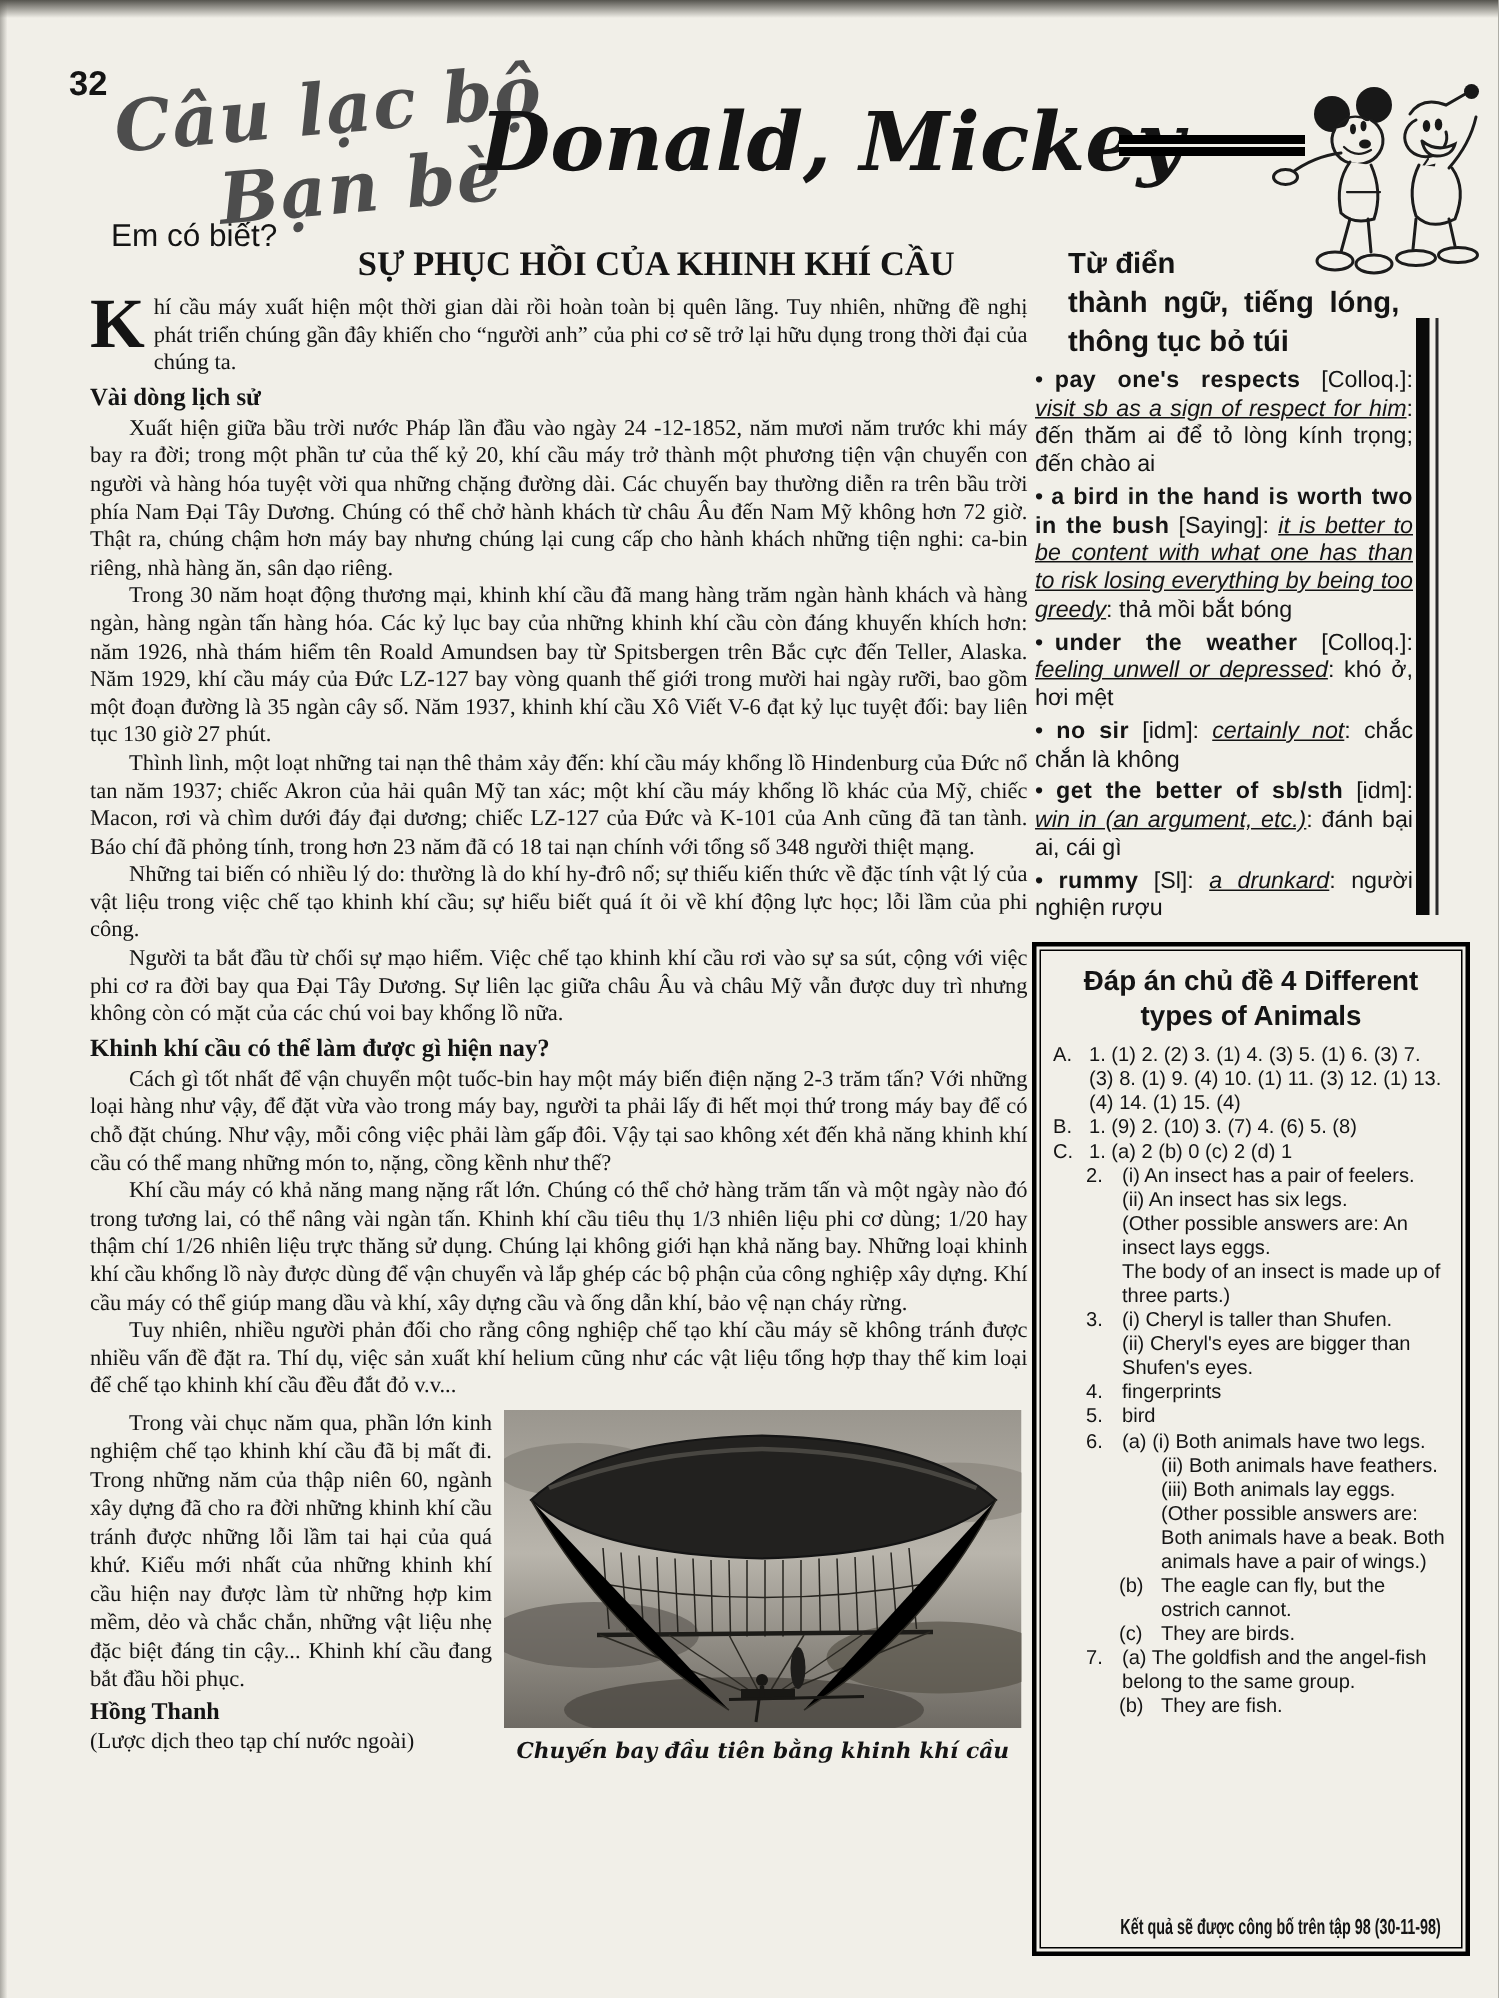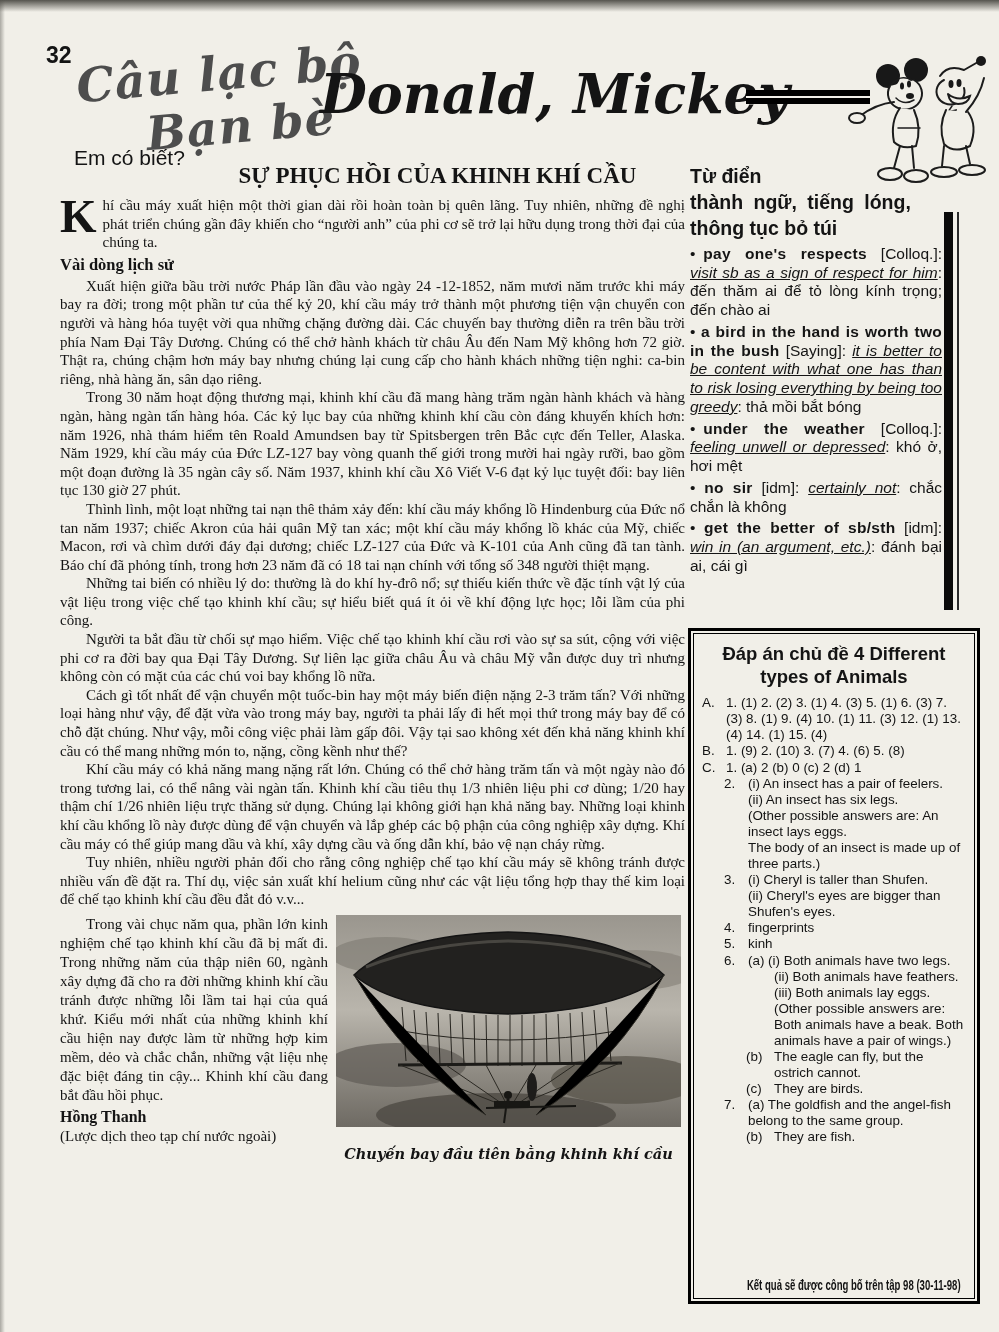--- a/index.html
+++ b/index.html
@@ -37,26 +37,26 @@
   .subhead{font-weight:bold;font-size:16.5px;margin:3px 0 2px 0;}
 
   
   .bottom{display:flex;gap:8px;margin-top:6px;}
   .bcol{width:268px;}
   .bcol p{margin:0;font-size:15px;line-height:1.27;text-align:justify;text-indent:26px;}
   .author{font-weight:bold;font-size:16px;margin-top:3px;}
   .source{font-size:15px;margin-top:2px;}
   .fig{width:345px;}
   .figcap{text-align:center;font-family:"DejaVu Serif",serif;font-style:italic;font-weight:bold;
-        font-size:14.5px;line-height:1.55;margin-top:12px;}
+        font-size:14.5px;line-height:1.55;}
 
   
   .sidebar{position:absolute;left:690px;top:164px;width:252px;
         font-family:"Liberation Sans",sans-serif;}
-  .dict-head{font-weight:bold;font-size:19.5px;line-height:1.33;}
+  .dict-head{font-weight:bold;font-size:19.5px;line-height:1.33;margin-left:22px;}
   .dict-head .w{word-spacing:5px;}
   .dict-entry{margin:3px 0 0 0;font-size:15.5px;line-height:1.21;text-align:justify;}
   .dict-entry b{letter-spacing:.3px;}
   .dict-entry i{font-style:italic;text-decoration:underline;}
 
   
   .vbar{position:absolute;left:944px;top:212px;width:9px;height:398px;background:#0a0a0a;}
   .vline{position:absolute;left:957px;top:212px;width:2px;height:398px;background:#2a2a2a;}
 
   
@@ -129,20 +129,21 @@
 
     <p class="body noindent"><span class="dropcap">K</span><span>hí cầu máy xuất hiện một thời gian dài rồi hoàn toàn bị quên lãng. Tuy nhiên, những đề nghị phát triển chúng gần đây khiến cho “người anh” của phi cơ sẽ trở lại hữu dụng trong thời đại của chúng ta.</span></p>
 
     <h3 class="subhead">Vài dòng lịch sử</h3>
     <p class="body">Xuất hiện giữa bầu trời nước Pháp lần đầu vào ngày 24 -12-1852, năm mươi năm trước khi máy bay ra đời; trong một phần tư của thế kỷ 20, khí cầu máy trở thành một phương tiện vận chuyển con người và hàng hóa tuyệt vời qua những chặng đường dài. Các chuyến bay thường diễn ra trên bầu trời phía Nam Đại Tây Dương. Chúng có thể chở hành khách từ châu Âu đến Nam Mỹ không hơn 72 giờ. Thật ra, chúng chậm hơn máy bay nhưng chúng lại cung cấp cho hành khách những tiện nghi: ca-bin riêng, nhà hàng ăn, sân dạo riêng.</p>
     <p class="body">Trong 30 năm hoạt động thương mại, khinh khí cầu đã mang hàng trăm ngàn hành khách và hàng ngàn, hàng ngàn tấn hàng hóa. Các kỷ lục bay của những khinh khí cầu còn đáng khuyến khích hơn: năm 1926, nhà thám hiểm tên Roald Amundsen bay từ Spitsbergen trên Bắc cực đến Teller, Alaska. Năm 1929, khí cầu máy của Đức LZ-127 bay vòng quanh thế giới trong mười hai ngày rưỡi, bao gồm một đoạn đường là 35 ngàn cây số. Năm 1937, khinh khí cầu Xô Viết V-6 đạt kỷ lục tuyệt đối: bay liên tục 130 giờ 27 phút.</p>
     <p class="body">Thình lình, một loạt những tai nạn thê thảm xảy đến: khí cầu máy khổng lồ Hindenburg của Đức nổ tan năm 1937; chiếc Akron của hải quân Mỹ tan xác; một khí cầu máy khổng lồ khác của Mỹ, chiếc Macon, rơi và chìm dưới đáy đại dương; chiếc LZ-127 của Đức và K-101 của Anh cũng đã tan tành. Báo chí đã phỏng tính, trong hơn 23 năm đã có 18 tai nạn chính với tổng số 348 người thiệt mạng.</p>
     <p class="body">Những tai biến có nhiều lý do: thường là do khí hy-đrô nổ; sự thiếu kiến thức về đặc tính vật lý của vật liệu trong việc chế tạo khinh khí cầu; sự hiểu biết quá ít ỏi về khí động lực học; lỗi lầm của phi công.</p>
     <p class="body">Người ta bắt đầu từ chối sự mạo hiểm. Việc chế tạo khinh khí cầu rơi vào sự sa sút, cộng với việc phi cơ ra đời bay qua Đại Tây Dương. Sự liên lạc giữa châu Âu và châu Mỹ vẫn được duy trì nhưng không còn có mặt của các chú voi bay khổng lồ nữa.</p>
 
+    <h3 class="subhead">Khinh khí cầu có thể làm được gì hiện nay?</h3>
     <p class="body">Cách gì tốt nhất để vận chuyển một tuốc-bin hay một máy biến điện nặng 2-3 trăm tấn? Với những loại hàng như vậy, để đặt vừa vào trong máy bay, người ta phải lấy đi hết mọi thứ trong máy bay để có chỗ đặt chúng. Như vậy, mỗi công việc phải làm gấp đôi. Vậy tại sao không xét đến khả năng khinh khí cầu có thể mang những món to, nặng, cồng kềnh như thế?</p>
     <p class="body">Khí cầu máy có khả năng mang nặng rất lớn. Chúng có thể chở hàng trăm tấn và một ngày nào đó trong tương lai, có thể nâng vài ngàn tấn. Khinh khí cầu tiêu thụ 1/3 nhiên liệu phi cơ dùng; 1/20 hay thậm chí 1/26 nhiên liệu trực thăng sử dụng. Chúng lại không giới hạn khả năng bay. Những loại khinh khí cầu khổng lồ này được dùng để vận chuyển và lắp ghép các bộ phận của công nghiệp xây dựng. Khí cầu máy có thể giúp mang dầu và khí, xây dựng cầu và ống dẫn khí, bảo vệ nạn cháy rừng.</p>
     <p class="body">Tuy nhiên, nhiều người phản đối cho rằng công nghiệp chế tạo khí cầu máy sẽ không tránh được nhiều vấn đề đặt ra. Thí dụ, việc sản xuất khí helium cũng như các vật liệu tổng hợp thay thế kim loại để chế tạo khinh khí cầu đều đắt đỏ v.v...</p>
 
     <div class="bottom">
       <div class="bcol">
         <p>Trong vài chục năm qua, phần lớn kinh nghiệm chế tạo khinh khí cầu đã bị mất đi. Trong những năm của thập niên 60, ngành xây dựng đã cho ra đời những khinh khí cầu tránh được những lỗi lầm tai hại của quá khứ. Kiểu mới nhất của những khinh khí cầu hiện nay được làm từ những hợp kim mềm, dẻo và chắc chắn, những vật liệu nhẹ đặc biệt đáng tin cậy... Khinh khí cầu đang bắt đầu hồi phục.</p>
         <div class="author">Hồng Thanh</div>
         <div class="source">(Lược dịch theo tạp chí nước ngoài)</div>
       </div>
@@ -219,20 +220,21 @@
     <div class="dict-head">
       <div>Từ điển</div>
       <div class="w">thành ngữ, tiếng lóng,</div>
       <div>thông tục bỏ túi</div>
     </div>
     <p class="dict-entry"><span>•</span> <b>pay one's respects</b> <span>[Colloq.]:</span> <i>visit sb as a sign of respect for him</i><span>: đến thăm ai để tỏ lòng kính trọng; đến chào ai</span></p>
     <p class="dict-entry"><span>•</span> <b>a bird in the hand is worth two in the bush</b> <span>[Saying]:</span> <i>it is better to be content with what one has than to risk losing everything by being too greedy</i><span>: thả mồi bắt bóng</span></p>
     <p class="dict-entry"><span>•</span> <b>under the weather</b> <span>[Colloq.]:</span> <i>feeling unwell or depressed</i><span>: khó ở, hơi mệt</span></p>
     <p class="dict-entry"><span>•</span> <b>no sir</b> <span>[idm]:</span> <i>certainly not</i><span>: chắc chắn là không</span></p>
     <p class="dict-entry"><span>•</span> <b>get the better of sb/sth</b> <span>[idm]:</span> <i>win in (an argument, etc.)</i><span>: đánh bại ai, cái gì</span></p>
+    <p class="dict-entry"><span>•</span> <b>rummy</b> <span>[Sl]:</span> <i>a drunkard</i><span>: người nghiện rượu</span></p>
   </div>
 
   <div class="vbar"></div>
   <div class="vline"></div>
 
   <div class="answers">
     <div class="answers-inner">
       <div class="ans-title">
         <div>Đáp án chủ đề 4 Different</div>
         <div>types of Animals</div>
@@ -241,21 +243,21 @@
         <p class="ca"><span class="lbl">A.</span><span>1. (1) 2. (2) 3. (1) 4. (3) 5. (1) 6. (3) 7. (3) 8. (1) 9. (4) 10. (1) 11. (3) 12. (1) 13. (4) 14. (1) 15. (4)</span></p>
         <p class="ca"><span class="lbl">B.</span><span>1. (9) 2. (10) 3. (7) 4. (6) 5. (8)</span></p>
         <p class="ca"><span class="lbl">C.</span><span>1. (a) 2 (b) 0 (c) 2 (d) 1</span></p>
         <p class="cb"><span class="lbl">2.</span><span>(i) An insect has a pair of feelers.</span></p>
         <p class="cc"><span>(ii) An insect has six legs.</span></p>
         <p class="cc"><span>(Other possible answers are: An insect lays eggs.</span></p>
         <p class="cc"><span>The body of an insect is made up of three parts.)</span></p>
         <p class="cb"><span class="lbl">3.</span><span>(i) Cheryl is taller than Shufen.</span></p>
         <p class="cc"><span>(ii) Cheryl's eyes are bigger than Shufen's eyes.</span></p>
         <p class="cb"><span class="lbl">4.</span><span>fingerprints</span></p>
-        <p class="cb"><span class="lbl">5.</span><span>kinh</span></p>
+        <p class="cb"><span class="lbl">5.</span><span>bird</span></p>
         <p class="cb"><span class="lbl">6.</span><span>(a) (i) Both animals have two legs.</span></p>
         <p class="ce"><span>(ii) Both animals have feathers.</span></p>
         <p class="ce"><span>(iii) Both animals lay eggs.</span></p>
         <p class="ce"><span>(Other possible answers are:</span></p>
         <p class="ce"><span>Both animals have a beak. Both animals have a pair of wings.)</span></p>
         <p class="cd"><span class="lbl">(b)</span><span>The eagle can fly, but the ostrich cannot.</span></p>
         <p class="cd"><span class="lbl">(c)</span><span>They are birds.</span></p>
         <p class="cb"><span class="lbl">7.</span><span>(a) The goldfish and the angel-fish belong to the same group.</span></p>
         <p class="cd"><span class="lbl">(b)</span><span>They are fish.</span></p>
 

